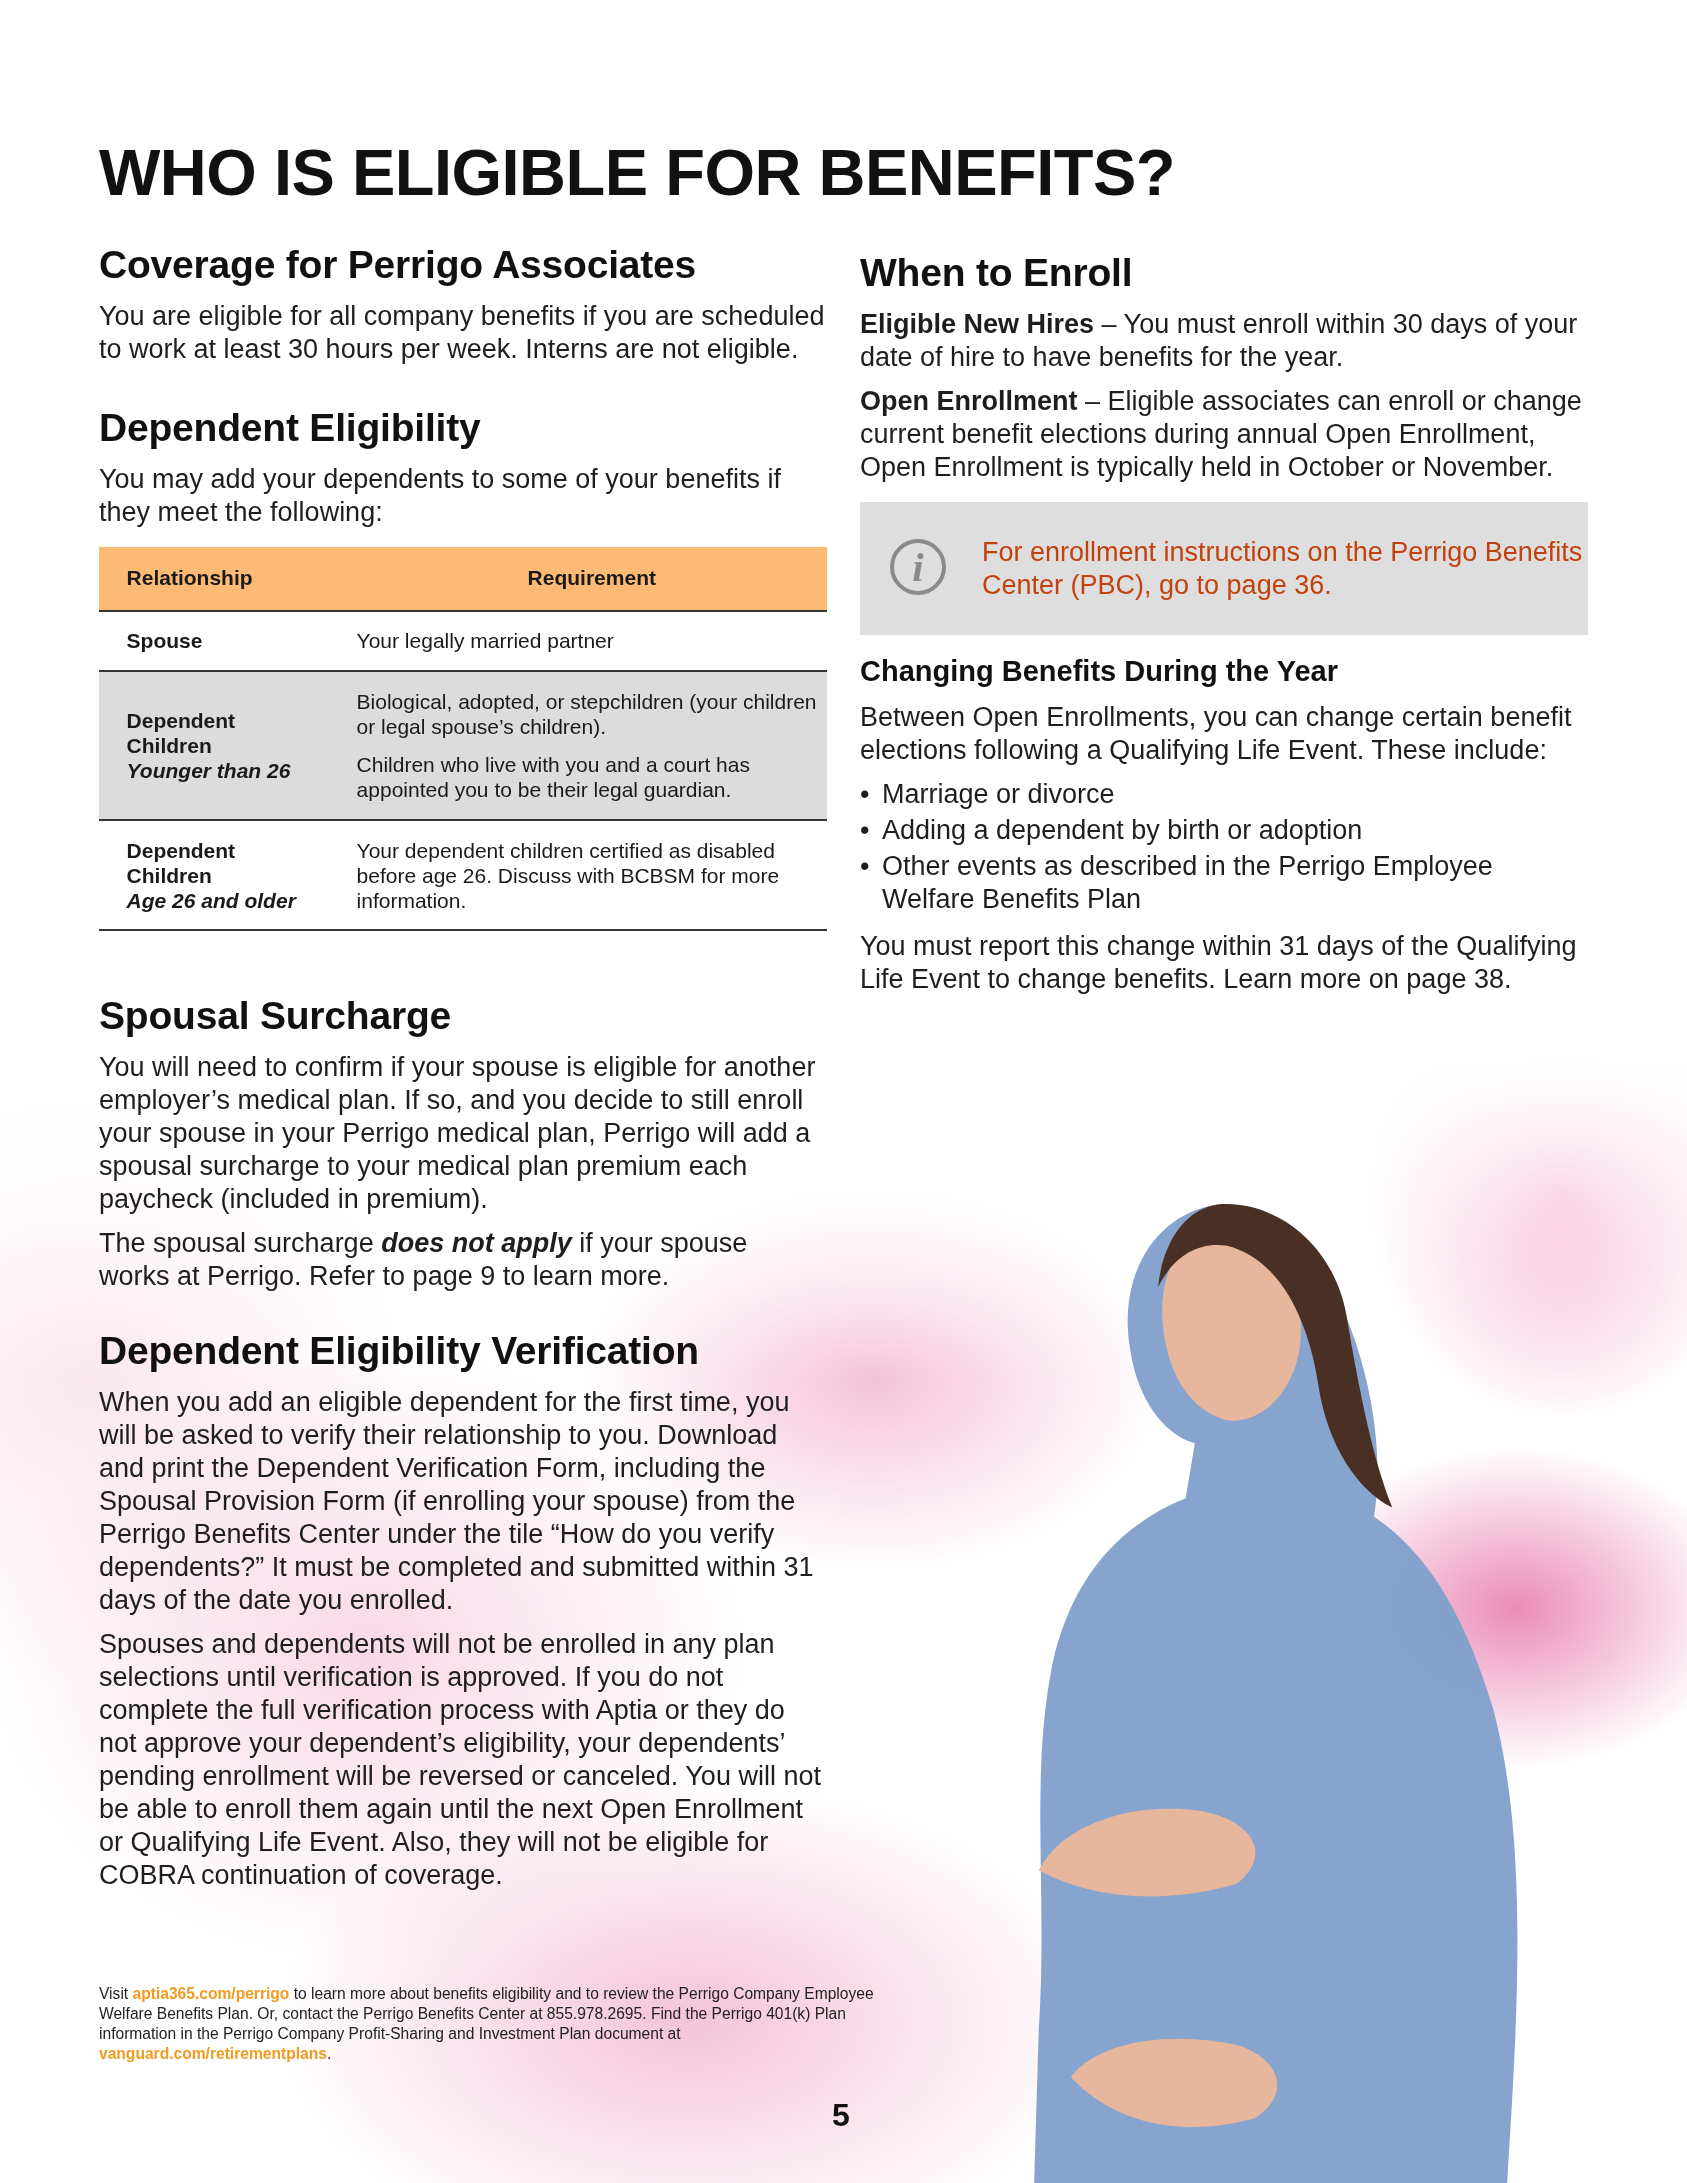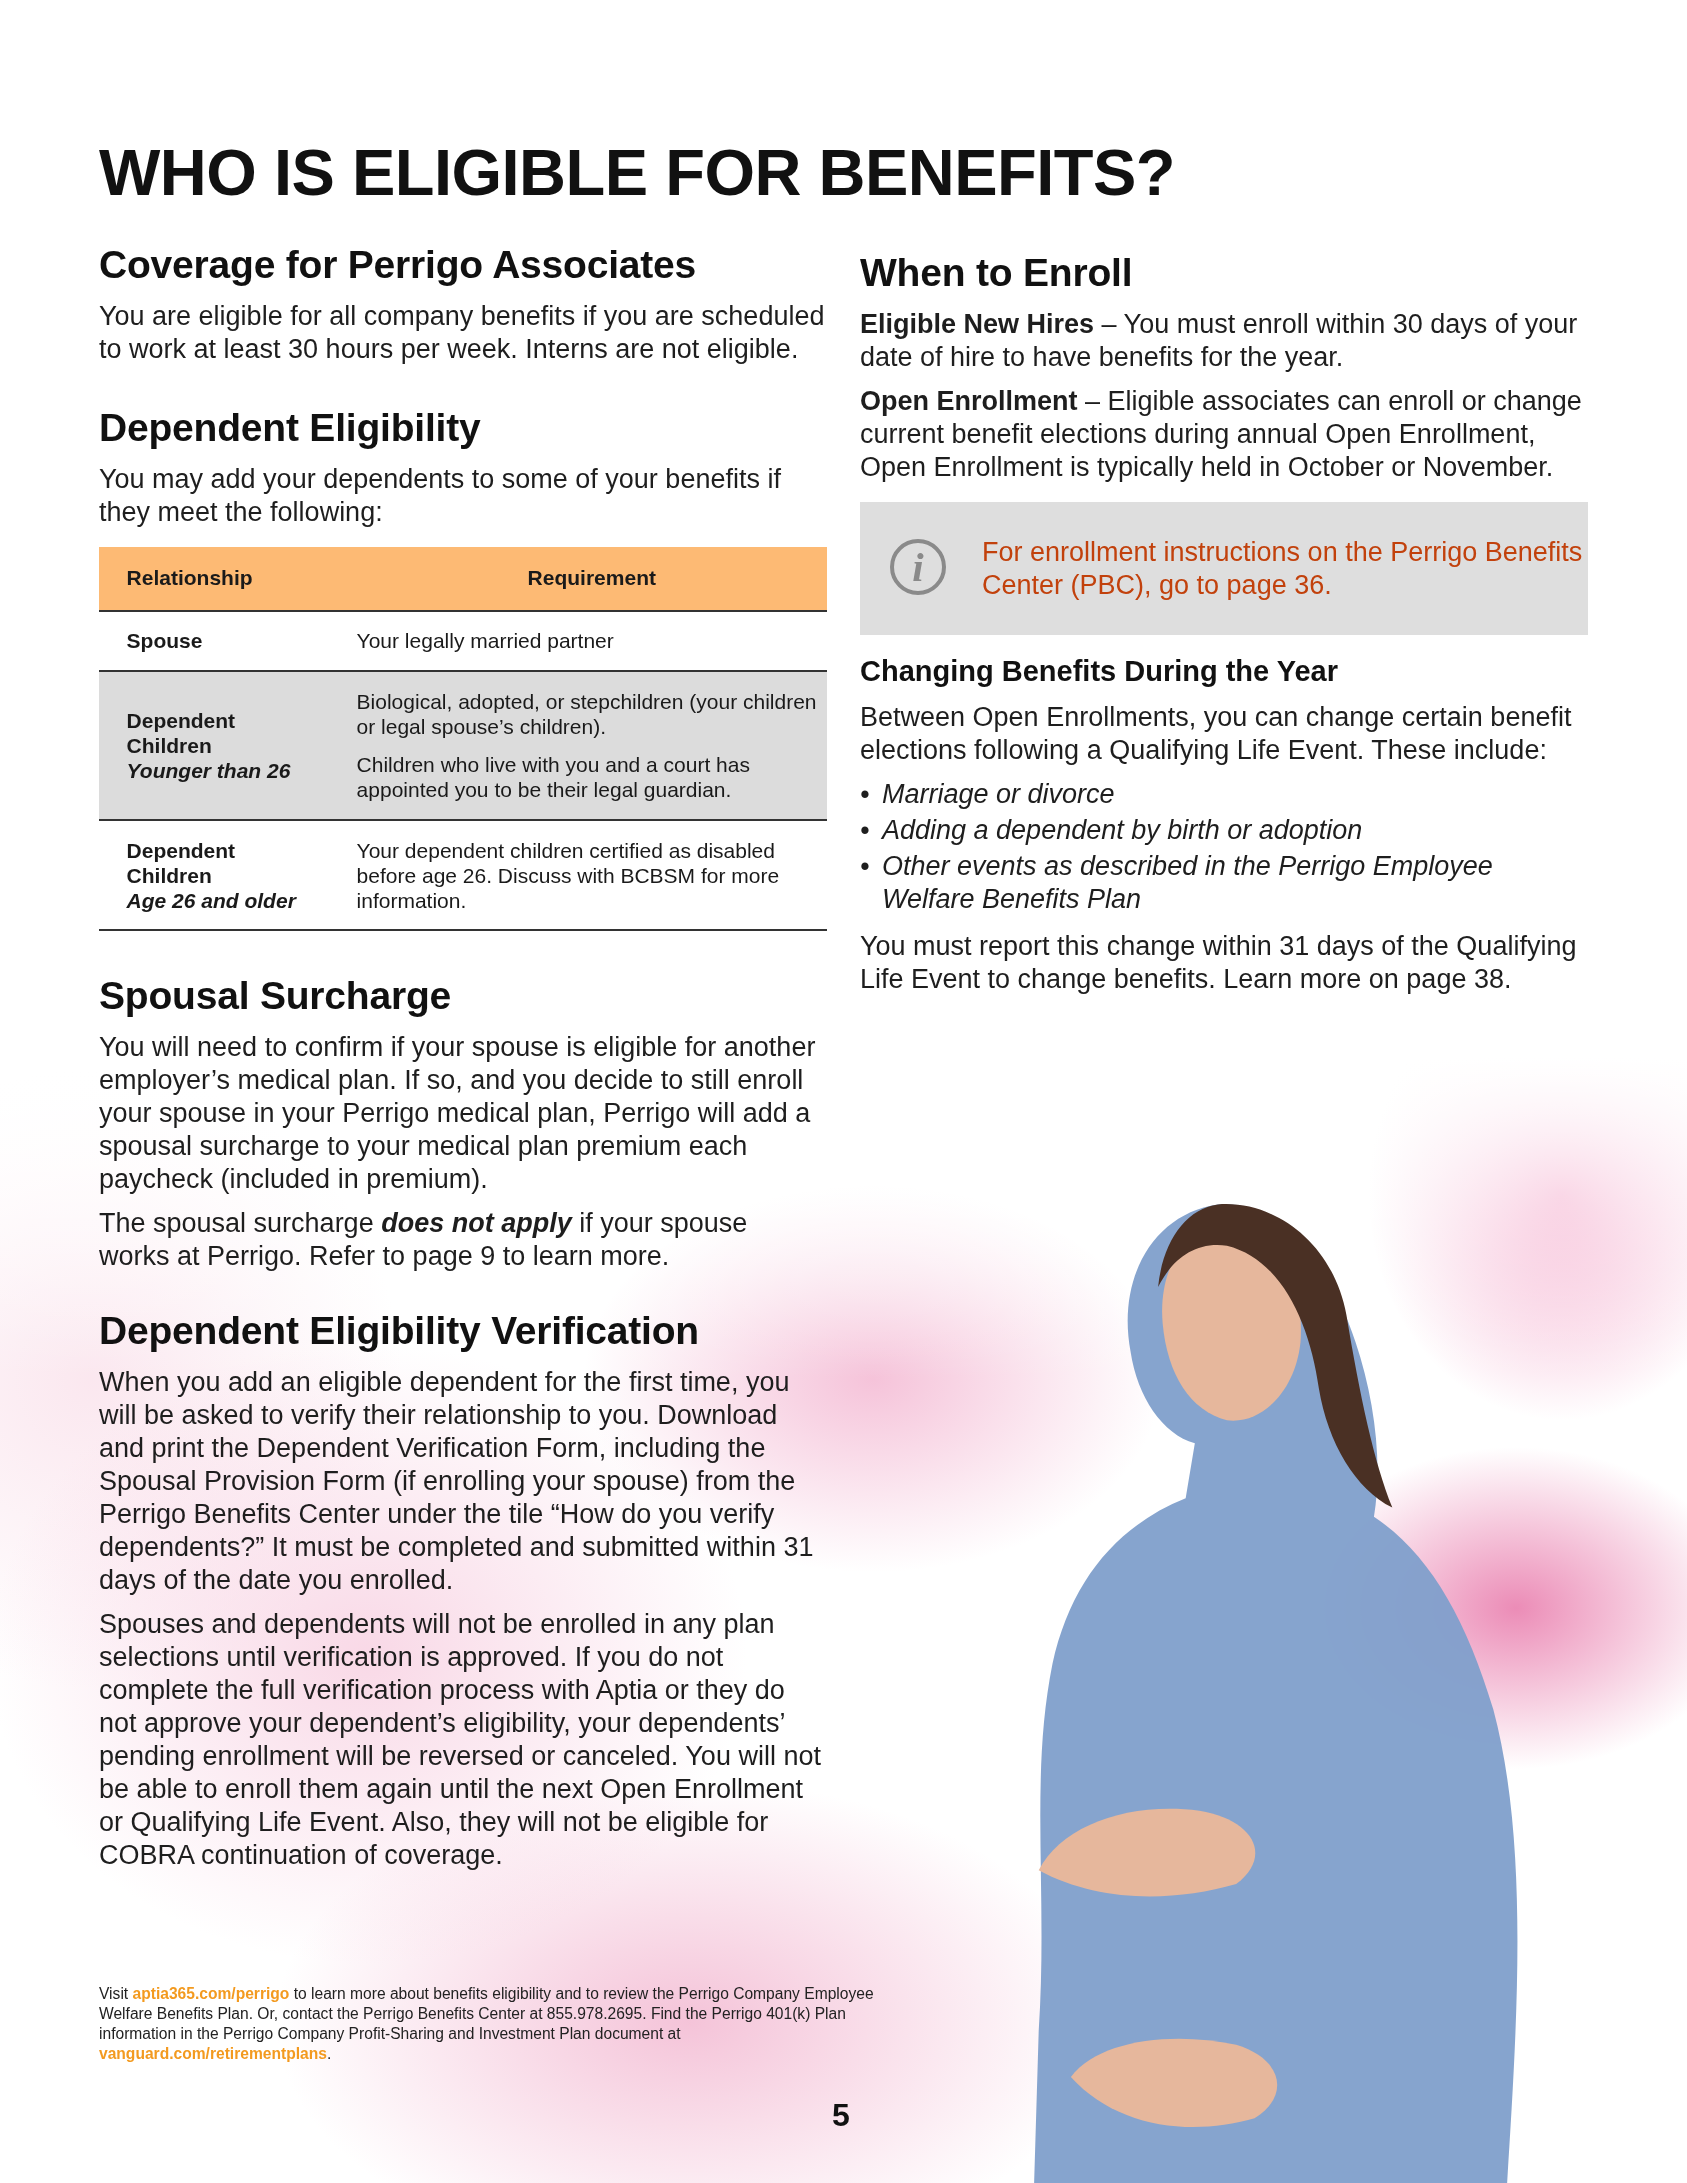--- a/index.html
+++ b/index.html
@@ -60,21 +60,21 @@
     display: flex; align-items: center; position: relative;
   }
   .info-icon {
     position: absolute; left: 30px; top: 37px; width: 56px; height: 56px;
     border-radius: 50%; border: 4.1px solid #8a8a8a; box-sizing: border-box;
     display: flex; align-items: center; justify-content: center;
     color: #8a8a8a; font-family: "Liberation Serif", serif; font-style: italic; font-weight: 700; font-size: 41px;
   }
   .info-text { margin-left: 122px; font-size: 27px; line-height: 33px; color: #c2410c; }
 
-  ul.events { list-style: none; padding: 0; margin: 0 0 13.8px 0; font-style: italic; }
+  ul.events { list-style: none; padding: 0; margin: 0 0 13.8px 0; }
   ul.events li { font-size: 27px; line-height: 33px; position: relative; padding-left: 22px; margin-bottom: 2.8px; color: #1e1e1e; }
   ul.events li::before { content: "•"; position: absolute; left: 0; }
 
   .footnote {
     position: absolute; left: 99px; top: 1984px; width: 781px;
     font-size: 15.6px; line-height: 20px; color: #222;
   }
   .link { color: #f39a1f; font-weight: 700; }
   .page-number { position: absolute; left: 832px; top: 2097px; font-size: 32px; font-weight: 700; color: #111; }
 </style>
@@ -136,21 +136,21 @@
               <span class="rel-sub">Age 26 and older</span>
             </td>
             <td class="req">
               <span class="req-line">Your dependent children certified as disabled before age 26. Discuss with BCBSM for more information.</span>
             </td>
           </tr>
         </tbody>
       </table>
     </section>
 
-    <section style="margin-top:44px">
+    <section style="margin-top:64px">
       <h2>Spousal Surcharge</h2>
       <p>You will need to confirm if your spouse is eligible for another employer’s medical plan. If so, and you decide to still enroll your spouse in your Perrigo medical plan, Perrigo will add a spousal surcharge to your medical plan premium each paycheck (included in premium).</p>
       <p><span>The spousal surcharge </span><b><i>does not apply</i></b><span> if your spouse works at Perrigo. Refer to page 9 to learn more.</span></p>
     </section>
 
     <section style="margin-top:37px">
       <h2>Dependent Eligibility Verification</h2>
       <p>When you add an eligible dependent for the first time, you will be asked to verify their relationship to you. Download and print the Dependent Verification Form, including the Spousal Provision Form (if enrolling your spouse) from the Perrigo Benefits Center under the tile “How do you verify dependents?” It must be completed and submitted within 31 days of the date you enrolled.</p>
       <p>Spouses and dependents will not be enrolled in any plan selections until verification is approved. If you do not complete the full verification process with Aptia or they do not approve your dependent’s eligibility, your dependents’ pending enrollment will be reversed or canceled. You will not be able to enroll them again until the next Open Enrollment or Qualifying Life Event. Also, they will not be eligible for COBRA continuation of coverage.</p>
     </section>

